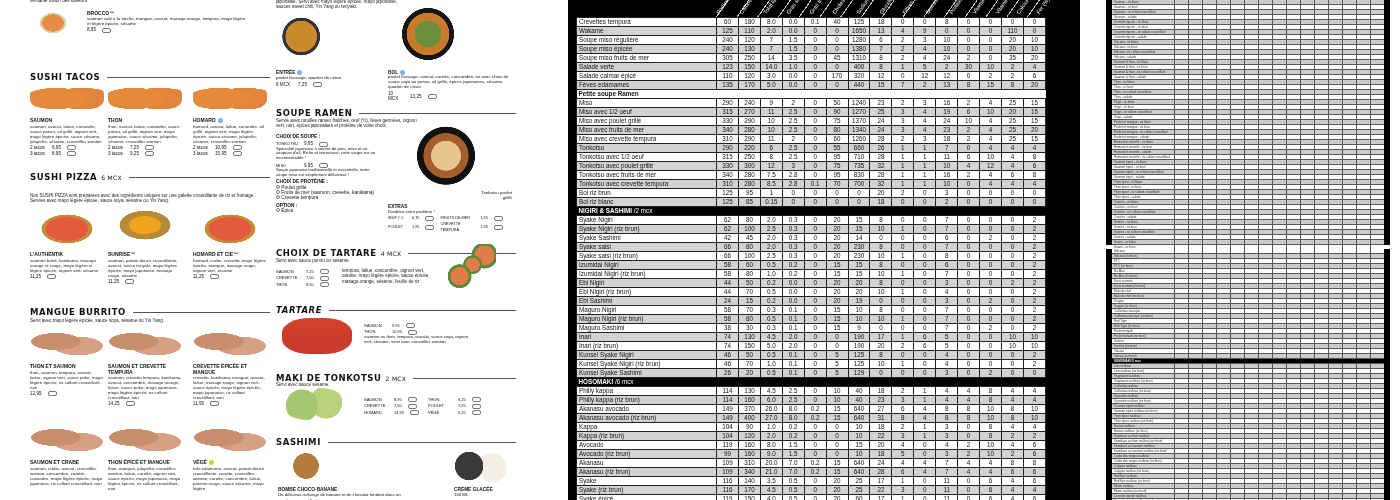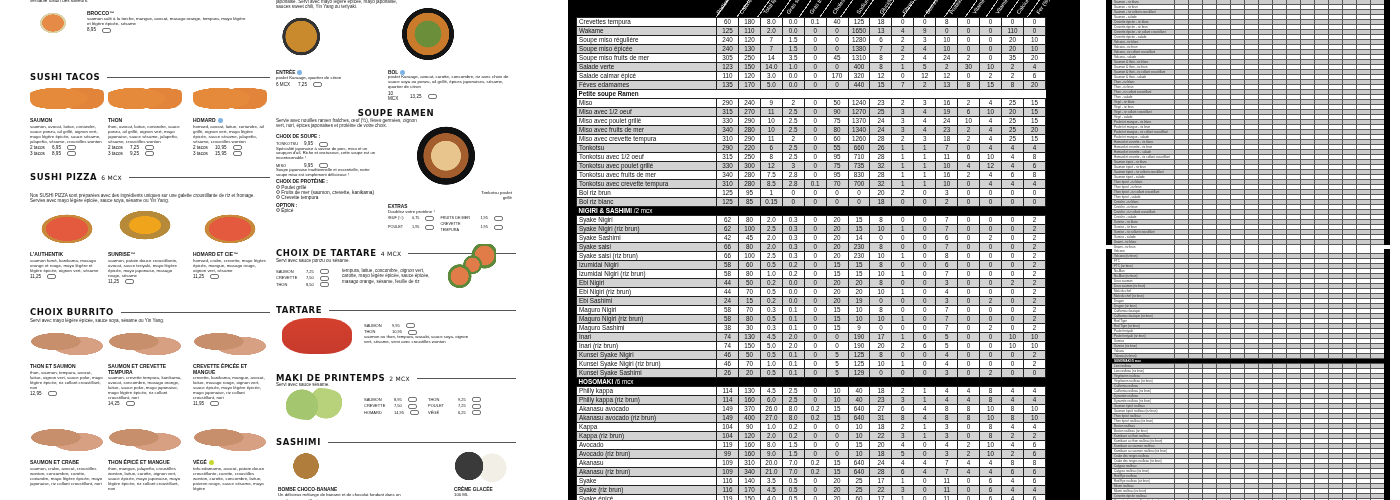--- a/index.html
+++ b/index.html
@@ -171,21 +171,21 @@
       <div class="img img-pizza" style="height:38px;"></div>
       <div class="name">HOMARD ET CIE™</div>
       <div class="desc">homard, crabe, crevette, mayo légère épicée, mangue, masago rouge, oignon vert, sésame</div>
       <div class="price-row">
           <span>11,25</span>
           <span class="chk"></span>
         </div>
     </div>
 
     <div class="section-title" style="top:307px;">
-      <span class="t">CHOIX BURRITO</span>
+      <span class="t">MANGUE BURRITO</span>
         <span class="rule"></span>
     </div>
     <div class="section-desc" style="top:318px;">Servi avec mayo légère épicée, sauce soya, sésame ou Yin Yang.</div>
     <div class="item" style="left:0; top:328px;">
       <div class="img img-burrito"></div>
       <div class="name">THON ET SAUMON</div>
       <div class="desc">thon, saumon, tempura, avocat, laitue, oignon vert, sauce poke, mayo légère épicée, riz collant croustillant, nori</div>
       <div class="price-row">
           <span>12,95</span>
           <span class="chk"></span>
@@ -246,21 +246,21 @@
     <div class="small-label" style="left:112px; top:70px; width:122px;">
       <div><b>BOL</b><span class="badge" style="background:#7fb2e5"></span></div>
       <div class="desc" style="font-size:4.4px;line-height:4.8px;">poulet Karaage, avocat, carotte, concombre, riz avec choix de sauce soya ou ponzu, ail grillé, épices japonaises, sésame, quartier de citron</div>
       <div class="price-row">
           <span class="lbl">10 MCX</span>
           <span>13,25</span>
           <span class="chk"></span>
         </div>
     </div>
 
-    <div class="section-title" style="top:108px;flex-direction:column;">
+    <div class="section-title" style="top:108px;">
       <span class="t">SOUPE RAMEN</span>
         <span class="rule"></span>
     </div>
     <div class="section-desc" style="top:118px; width:150px;">Servie avec nouilles ramen fraîches, œuf (½), fèves germées, oignon vert, nori, épices japonaises et protéine de votre choix.</div>
     <div class="small-label" style="left:0; top:134px; width:100px;">
       <b>CHOIX DE SOUPE :</b>
       <div class="price-row" style="margin-top:2px;">
           <span class="lbl" style="width:22px;font-size:4px;">TONKOTSU</span>
           <span>9,95</span>
           <span class="chk"></span>
@@ -333,21 +333,21 @@
           <span style="width:24px">THON</span>
           <span>8,50</span>
           <span class="chk"></span>
         </div>
     </div>
     <div class="section-desc" style="left:66px; top:268px; width:92px;">tempura, laitue, concombre, oignon vert, carotte, mayo légère épicée, sauce épicée, masago orange, sésame, feuille de riz</div>
     <div class="item" style="left:168px; top:244px; width:52px;">
         <div class="img img-maki" style="height:46px;border-radius:0;"></div>
       </div>
 
-    <div class="section-title" style="top:305px;">
+    <div class="section-title" style="top:305px;font-style:italic;">
       <span class="t">TARTARE</span>
         <span class="rule"></span>
     </div>
     <div class="item" style="left:6px; top:318px; width:70px;">
         <div class="img img-tartare" style="height:36px;"></div>
       </div>
     <div class="small-label" style="left:88px; top:322px; width:110px;">
       <div class="price-row" style="font-size:4px;">
           <span style="width:22px">SAUMON</span>
           <span>9,95</span>
@@ -355,21 +355,21 @@
         </div>
       <div class="price-row" style="font-size:4px;">
           <span style="width:22px">THON</span>
           <span>10,95</span>
           <span class="chk"></span>
         </div>
       <div class="desc" style="font-size:4.3px;line-height:4.8px;">saumon ou thon, tempura, wasabi, sauce soya, oignon vert, sésame, servi avec croustilles wonton</div>
     </div>
 
     <div class="section-title" style="top:373px;">
-      <span class="t">MAKI DE PRINTEMPS</span>
+      <span class="t">MAKI DE TONKOTSU</span>
       <span class="cnt">2 MCX</span>
       <span class="rule"></span>
     </div>
     <div class="section-desc" style="top:382px;">Servi avec sauce sésame.</div>
     <div class="item" style="left:8px; top:388px; width:60px;">
         <div class="img img-spring" style="height:32px;"></div>
       </div>
     <div class="small-label" style="left:88px; top:396px; width:60px;">
       <div class="price-row" style="font-size:4px;">
           <span style="width:24px">SAUMON</span>

